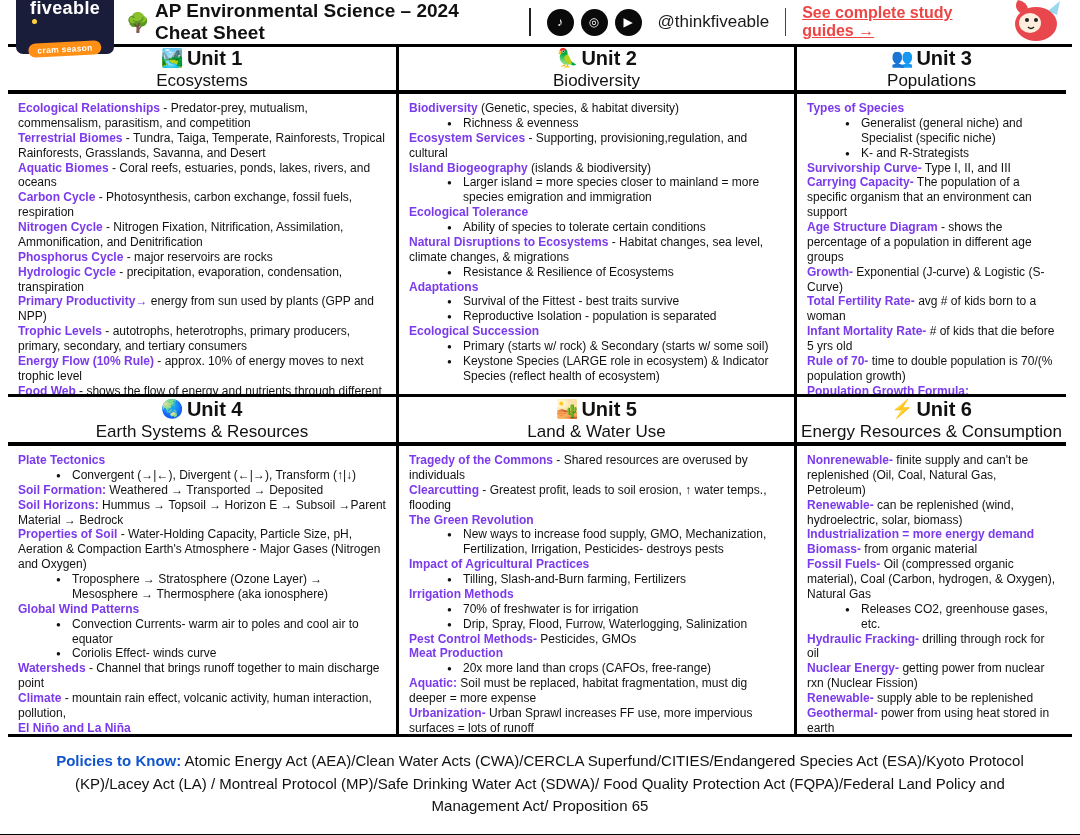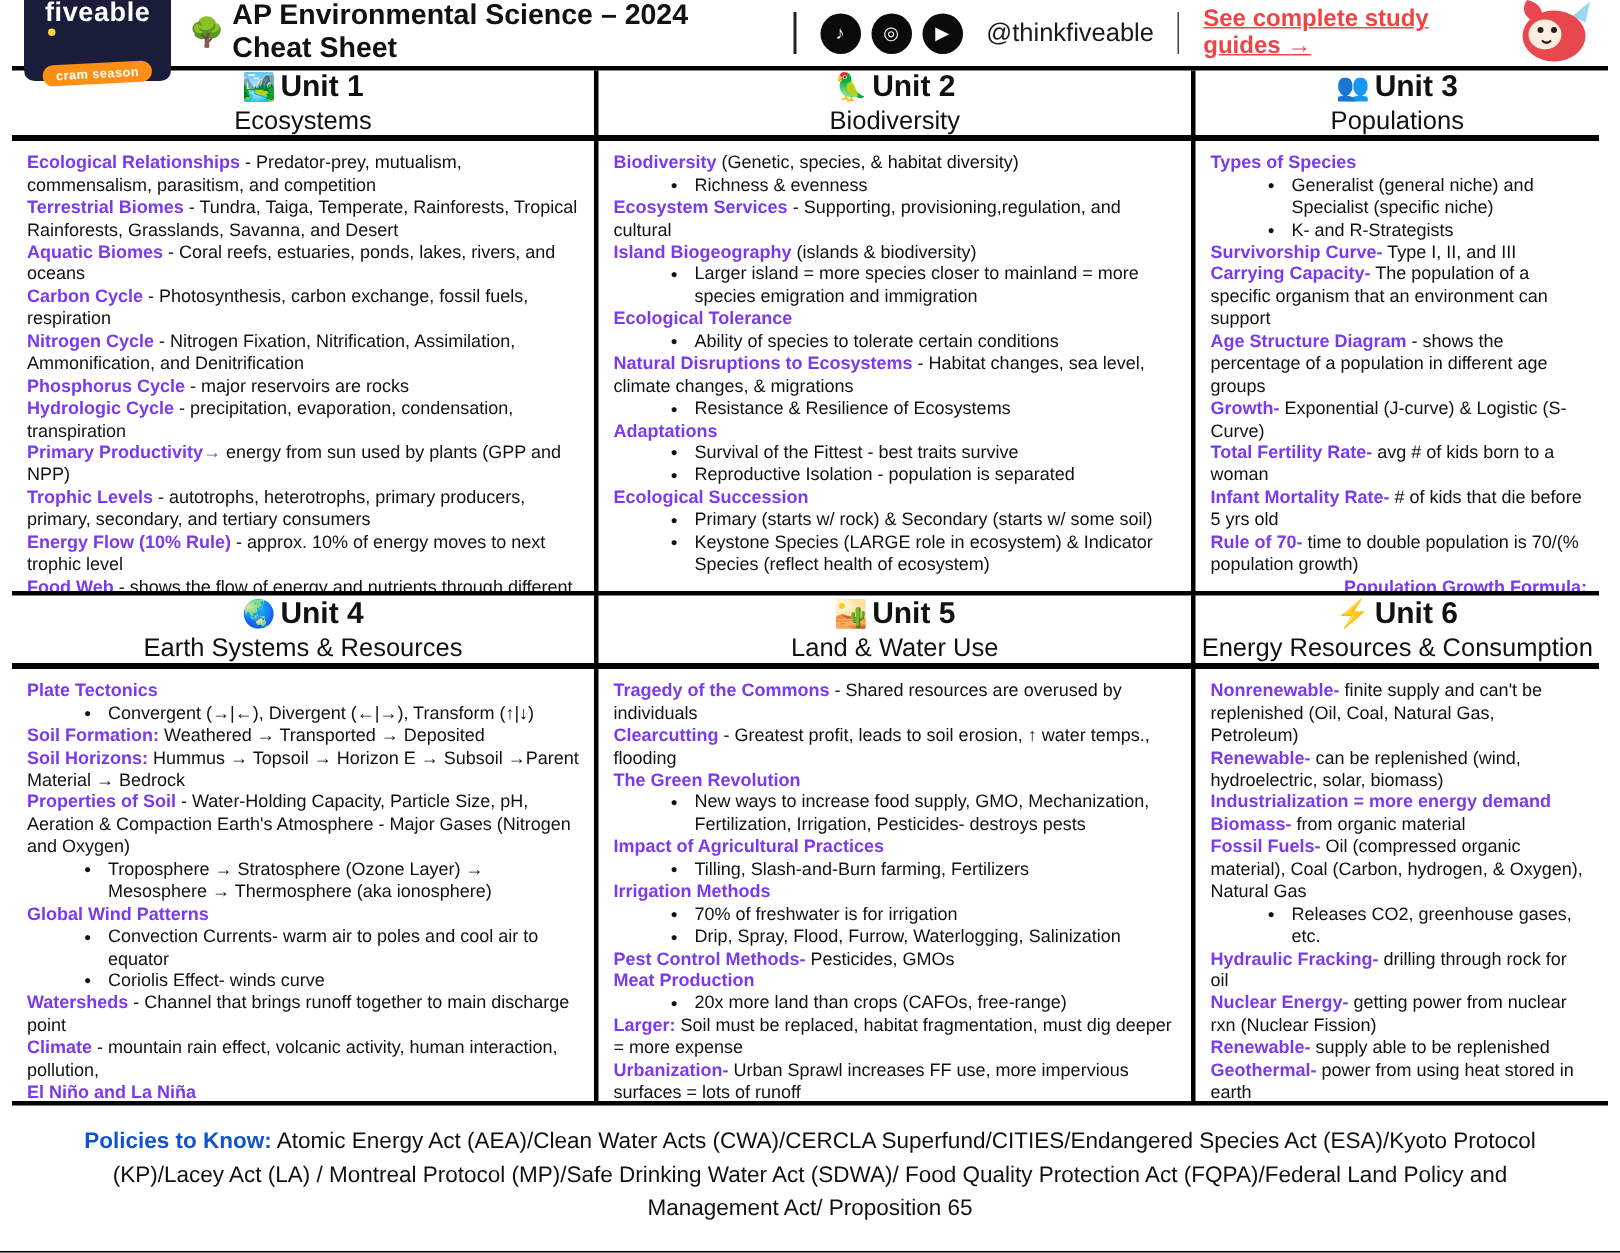--- a/index.html
+++ b/index.html
@@ -34,21 +34,21 @@
            border-bottom:4px solid #000; padding-top:2px; }
   .utitle { font-size:20px; font-weight:bold; display:flex; align-items:center; line-height:1.05; }
   .uemoji { font-size:18px; margin-right:3px; }
   .usub { font-size:17px; margin-top:2px; }
   .ubody { padding:7px 8px 0 10px; font-size:12px; line-height:1.24; overflow:hidden; }
   .rc1 { border-bottom:3px solid #000; }
 
   .term { color:#7c3aed; font-weight:bold; }
   .plain { color:#111; }
   .line { margin:0; }
-  .line.center { text-align:right; }
+  .line.center { text-align:left; }
   .bullet { display:flex; padding-left:38px; }
   .bullet .marker { flex:none; width:16px; font-size:8px; padding-top:3px; }
 
   
   .footer { height:105px; position:relative; padding:13px 46px 0 46px; }
   .footer-text { text-align:center; font-size:15px; line-height:1.5; max-width:1000px; margin:0 auto; }
   .footer-label { color:#1155cc; font-weight:bold; }
   .bottom-rule { position:absolute; left:0px; right:0px; bottom:6px; border-top:2px solid #000; }
 </style>
 </head>
@@ -252,21 +252,21 @@
       <div class="bullet">
         <span class="marker">●</span>
         <span><span class="plain">Drip, Spray, Flood, Furrow, Waterlogging, Salinization</span></span>
       </div>
       <div class="line"><span><span class="term">Pest Control Methods-</span><span class="plain"> Pesticides, GMOs</span></span></div>
       <div class="line"><span><span class="term">Meat Production</span></span></div>
       <div class="bullet">
         <span class="marker">●</span>
         <span><span class="plain">20x more land than crops (CAFOs, free-range)</span></span>
       </div>
-      <div class="line"><span><span class="term">Larger:</span><span class="plain"> Soil must be replaced, habitat fragmentation, must dig deeper = more expense</span></span></div>
+      <div class="line"><span><span class="term">Aquatic:</span><span class="plain"> Soil must be replaced, habitat fragmentation, must dig deeper = more expense</span></span></div>
       <div class="line"><span><span class="term">Urbanization-</span><span class="plain"> Urban Sprawl increases FF use, more impervious surfaces = lots of runoff</span></span></div>
     </div>
   <div class="ubody c3">
       <div class="line"><span><span class="term">Nonrenewable-</span><span class="plain"> finite supply and can't be replenished (Oil, Coal, Natural Gas, Petroleum)</span></span></div>
       <div class="line"><span><span class="term">Renewable-</span><span class="plain"> can be replenished (wind, hydroelectric, solar, biomass)</span></span></div>
       <div class="line"><span><span class="term">Industrialization = more energy demand</span></span></div>
       <div class="line"><span><span class="term">Biomass-</span><span class="plain"> from organic material</span></span></div>
       <div class="line"><span><span class="term">Fossil Fuels-</span><span class="plain"> Oil (compressed organic material), Coal (Carbon, hydrogen, &amp; Oxygen), Natural Gas</span></span></div>
       <div class="bullet">
         <span class="marker">●</span>

